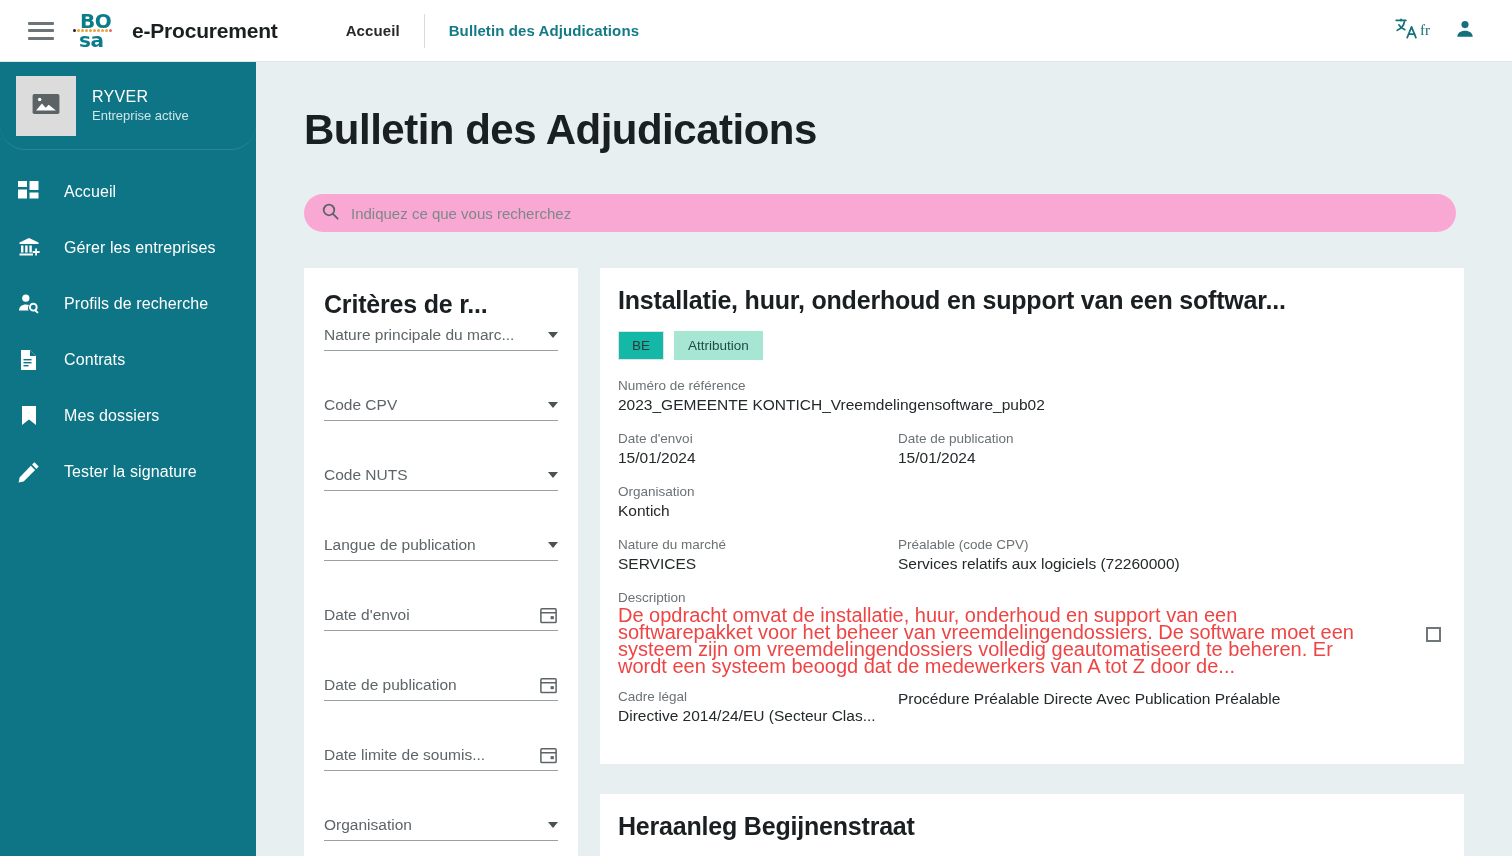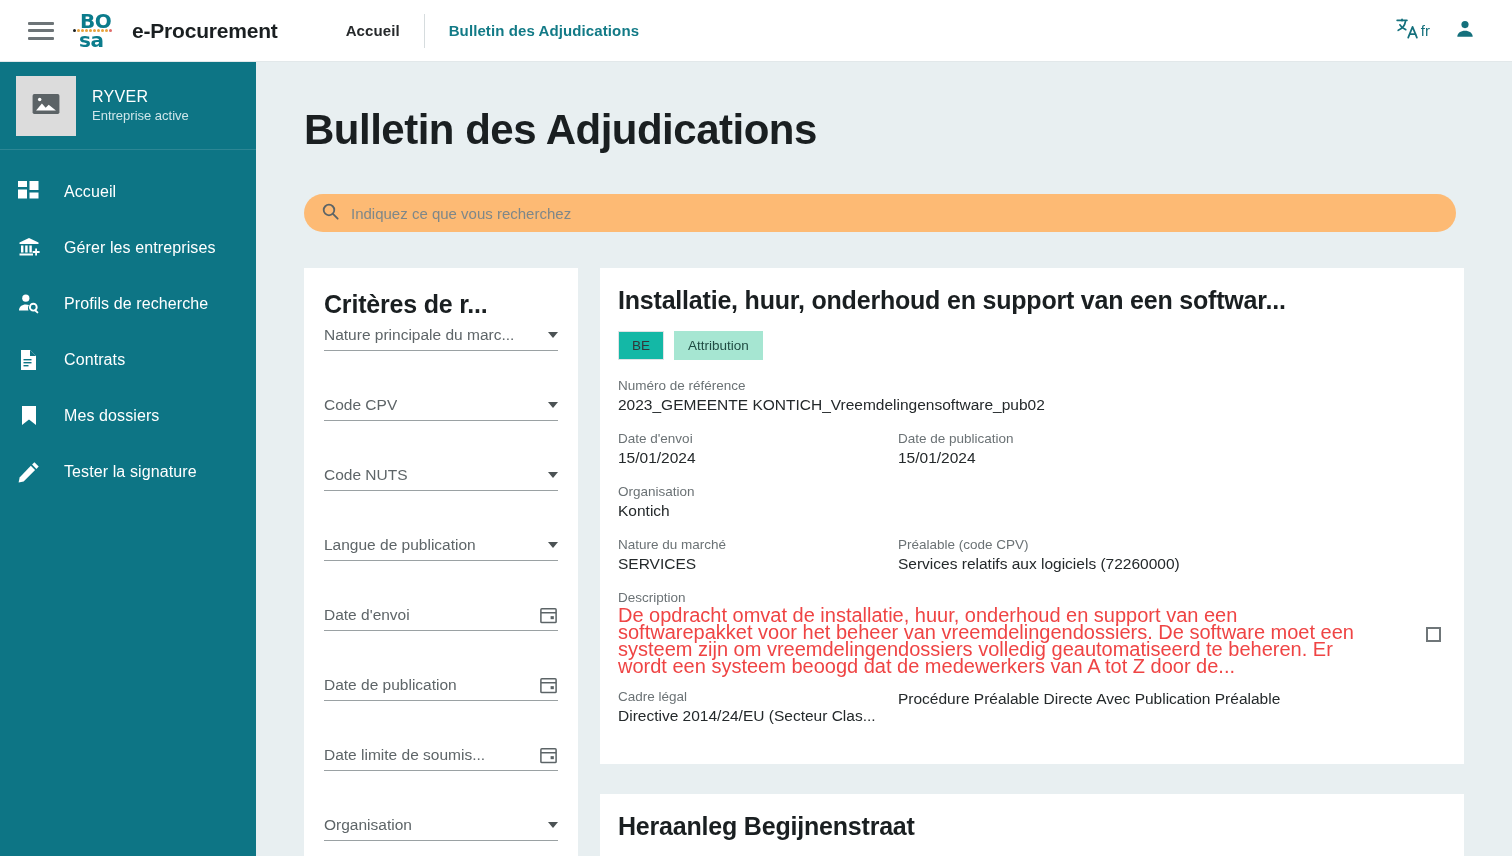--- a/index.html
+++ b/index.html
@@ -62,35 +62,36 @@
     text-decoration: none; padding: 0 24px;
     letter-spacing: 0.1px;
   }
   .topnav .divider { width: 1px; height: 34px; background: #d6dcde; }
   .topnav a.active { color: #127a86; }
 
   .topright {
     margin-left: auto; display:flex; align-items: center;
     gap: 0px; padding-right: 22px;
   }
-  .lang-btn { display:flex; align-items:center; padding: 6px 10px; cursor:pointer; }
+  .lang-btn { display:flex; align-items:center; padding: 6px 10px; cursor:pointer;font-family:Liberation Serif, serif; }
   .lang-code { font-size: 15px; color: #14707c; }
   .user-btn { padding: 6px 14px; cursor: pointer; display:flex; align-items:center; }
 
   
   .sidebar {
     position: absolute; top: 62px; left: 0;
     width: 256px; height: 794px;
     background: #0d7585;
     z-index: 20;
   }
   .company {
     height: 88px; display: flex; align-items: center;
     padding: 0 16px;
     border-bottom: 1px solid rgba(255,255,255,0.13);
+    border-radius: 25px;
   }
   .company-thumb {
     width: 60px; height: 60px; background: #dcdcdc;
     display: flex; align-items: center; justify-content: center;
     flex: 0 0 auto;
   }
   .company-meta { margin-left: 16px; }
   .company-name { color: #ffffff; font-size: 16px; letter-spacing: 0.3px; }
   .company-status { color: #cfe6ea; font-size: 13px; margin-top: 2px; }
 
@@ -115,21 +116,21 @@
     overflow: hidden;
   }
   .page-title {
     font-size: 42px; font-weight: 700; color: #1a1f21;
     margin: 44px 0 0 48px; letter-spacing: -0.5px;
   }
 
   .searchwrap {
     margin: 40px 56px 0 48px;
     height: 38px;
-    background: #fdba74;
+    background: #f9a8d4;
     border-radius: 19px;
     display: flex; align-items: center;
     padding: 0 18px;
   }
   .searchwrap svg { flex: 0 0 auto; }
   .searchinput {
     border: none; outline: none; background: transparent;
     font-family: "Liberation Sans", sans-serif;
     font-size: 15px; color: #4a5254;
     margin-left: 12px; width: 100%;

